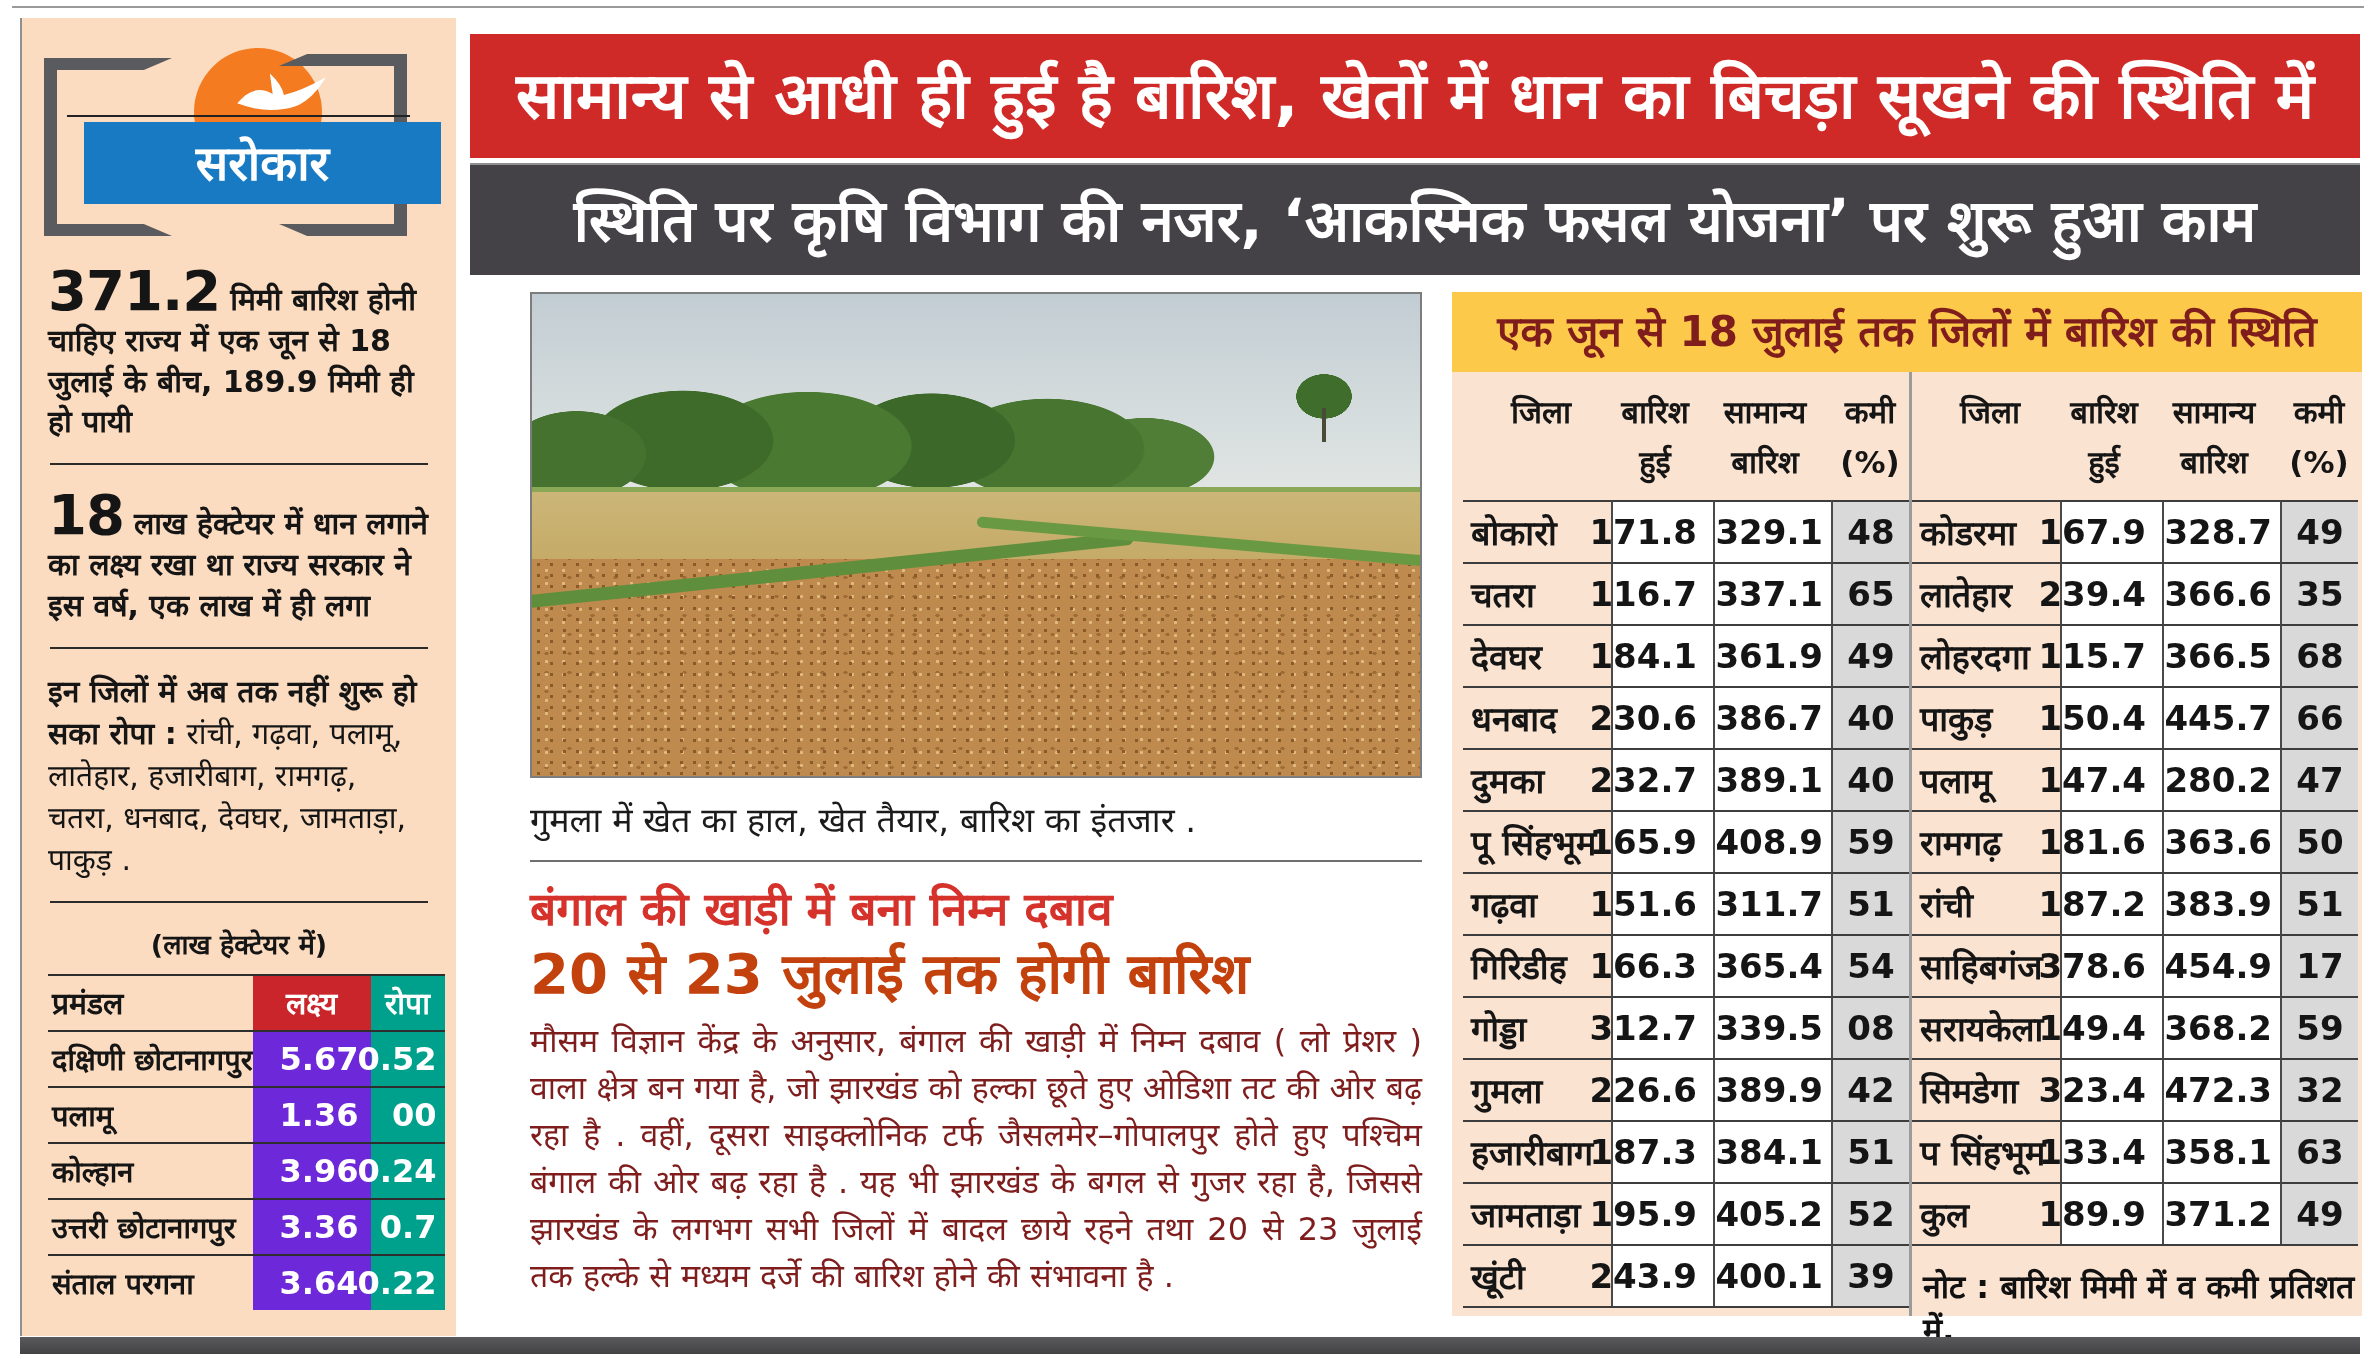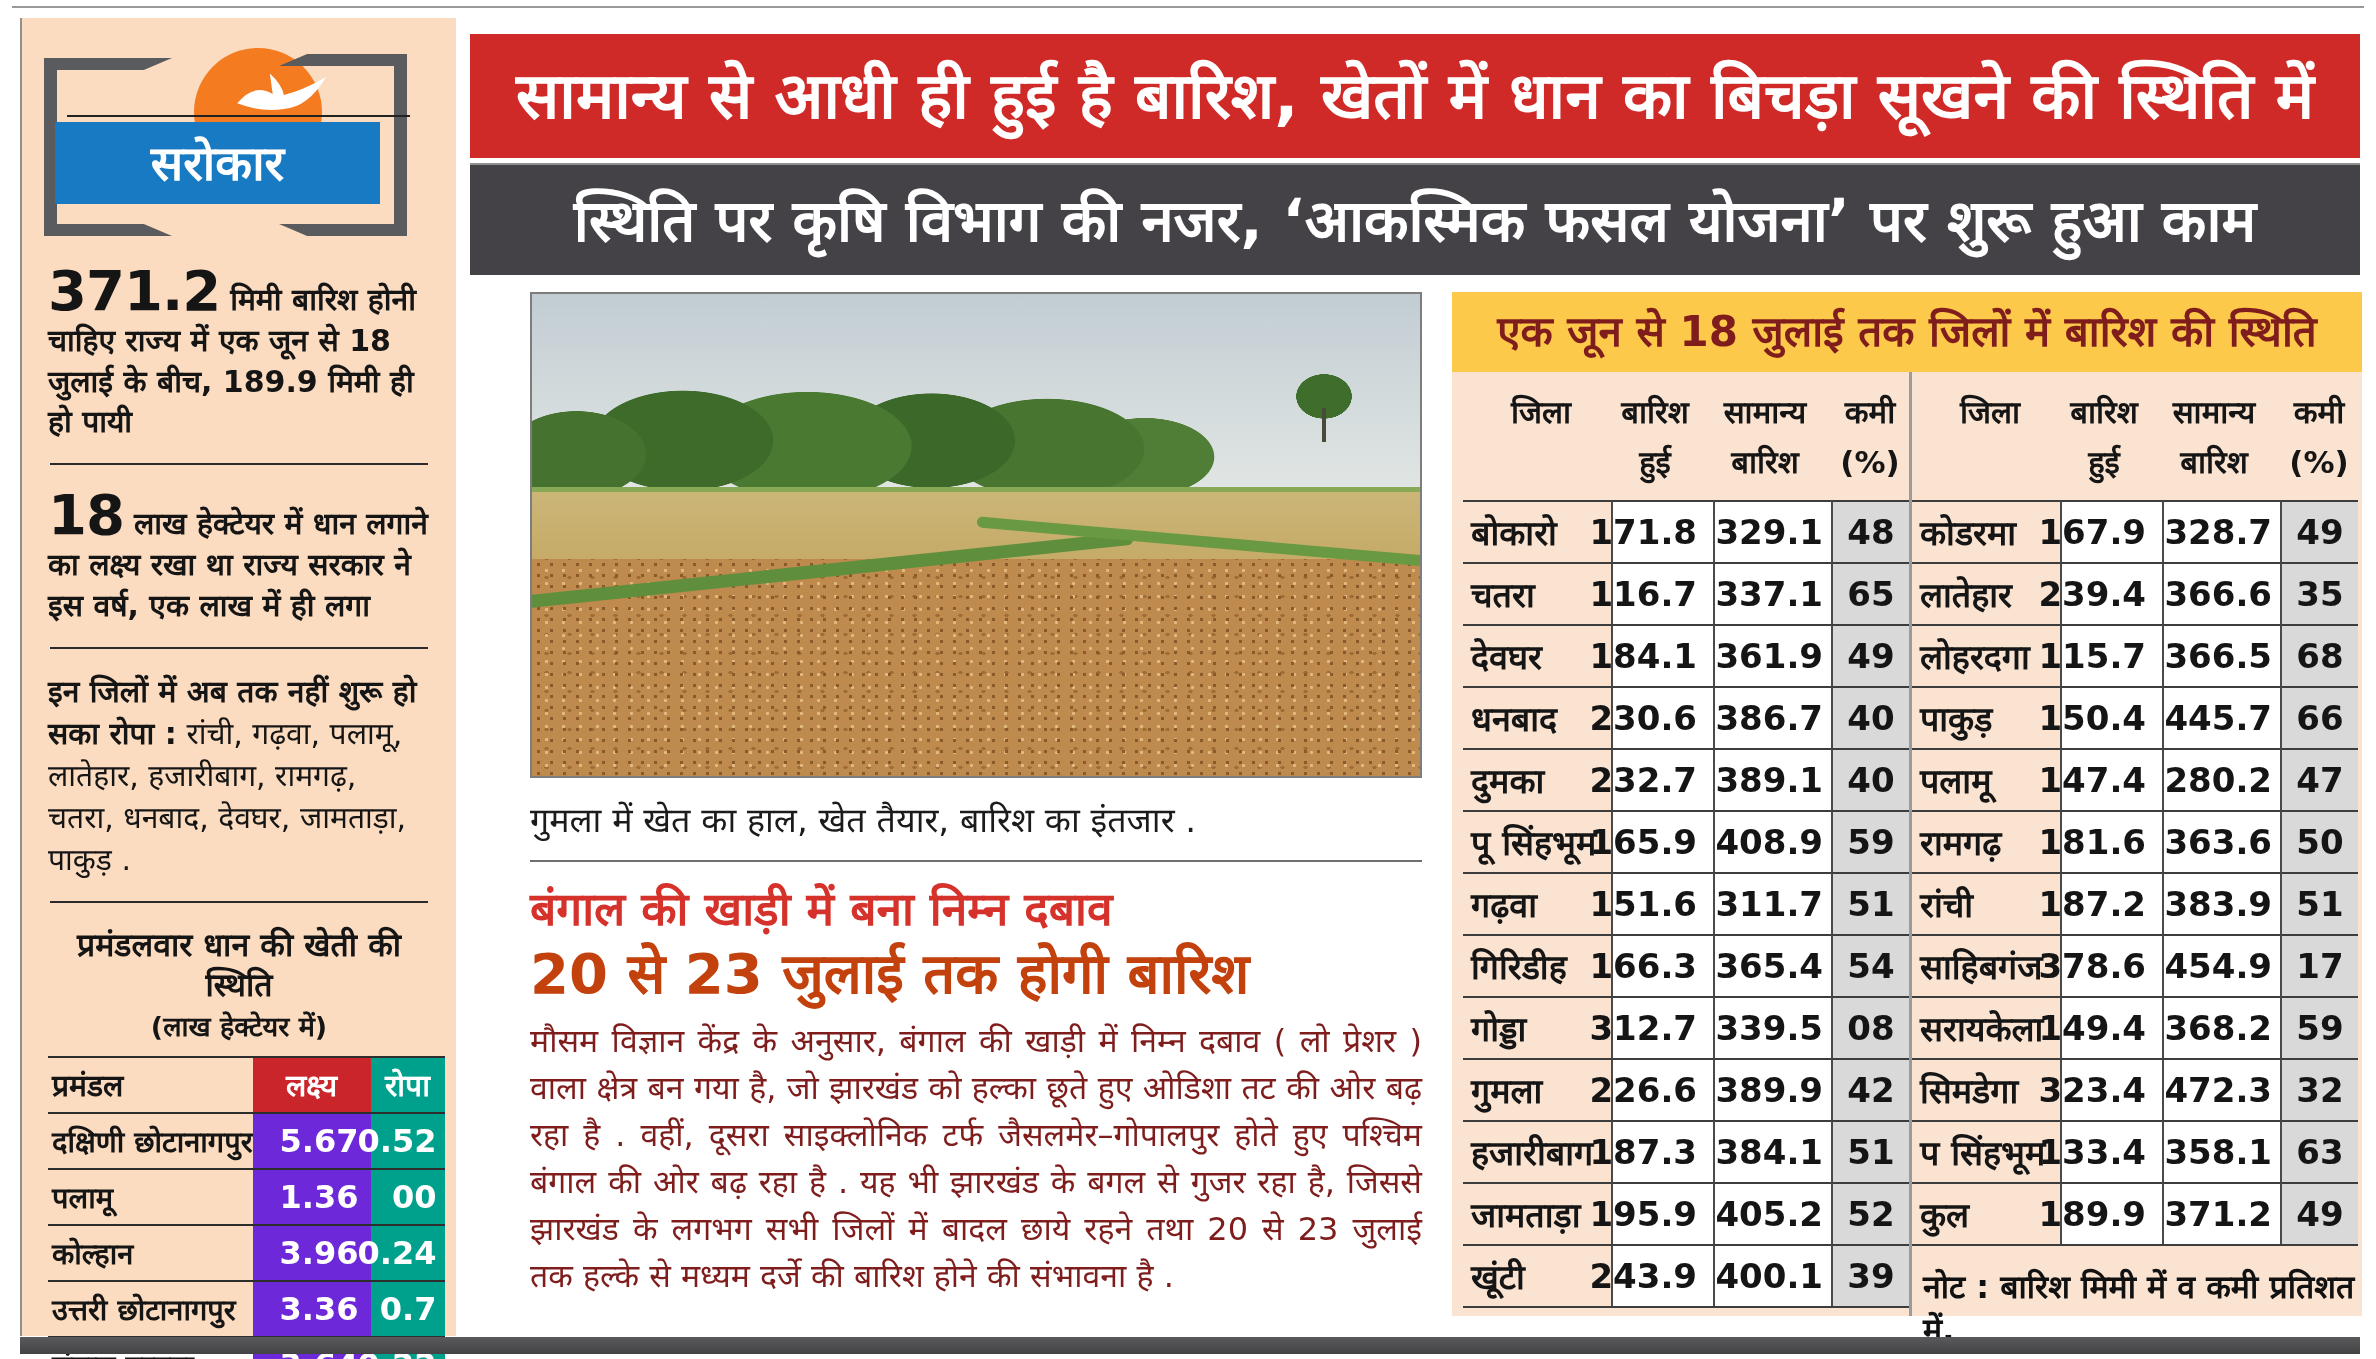--- a/index.html
+++ b/index.html
@@ -20,21 +20,21 @@
        clip-path:polygon(0 0,78% 0,100% 100%,0 100%);}
   .bk-bar-r{position:absolute;left:372px;top:36px;width:13px;height:182px;background:#5a5b5e;}
   .bk-arm-tr{position:absolute;left:257px;top:36px;width:128px;height:12px;background:#5a5b5e;
        clip-path:polygon(22% 0,100% 0,100% 100%,0 100%);}
   .bk-arm-br{position:absolute;left:257px;top:206px;width:128px;height:12px;background:#5a5b5e;
        clip-path:polygon(0 0,100% 0,100% 100%,22% 100%);}
   .sun{position:absolute;left:172px;top:30px;width:128px;height:128px;border-radius:50%;
        background:#f47b20;}
   .sun svg{position:absolute;left:40px;top:18px;width:96px;height:56px;}
   .logo-rule{position:absolute;left:45px;top:97px;width:343px;height:2px;background:#222;}
-  .logo-bar{position:absolute;left:33px;top:104px;width:325px;height:82px;background:#187ac2;
+  .logo-bar{position:absolute;left:62px;top:104px;width:357px;height:82px;background:#187ac2;
        color:#fff;font-size:48px;font-weight:bold;text-align:center;line-height:82px;}
   .side-pad{padding:0 26px;}
   .stat{font-weight:bold;font-size:30px;line-height:1.36;}
   .big-num{font-size:56px;font-weight:800;letter-spacing:-1px;margin-right:10px;line-height:1;}
   .s-div{border:none;border-top:2px solid #2b2b2b;margin:20px 2px 22px 2px;}
   .districts{font-size:30px;line-height:1.4;font-weight:normal;}
   .districts b{font-weight:bold;}
   .s-table-title{font-size:32px;font-weight:bold;text-align:center;line-height:1.25;margin-top:2px;}
   .s-table-sub{font-size:27px;font-weight:bold;text-align:center;margin-top:2px;margin-bottom:12px;}
   .s-grid{display:grid;grid-template-columns:1fr 118px 74px;grid-auto-rows:56px;}
@@ -138,21 +138,20 @@
     <hr class="s-div">
     <div class="stat">
       <span class="big-num">18</span><span>लाख हेक्टेयर में धान लगाने का लक्ष्य रखा था राज्य सरकार ने इस वर्ष, एक लाख में ही लगा</span>
     </div>
     <hr class="s-div">
     <div class="districts">
       <b>इन जिलों में अब तक नहीं शुरू हो सका रोपा :</b>
       <span>रांची, गढ़वा, पलामू, लातेहार, हजारीबाग, रामगढ़, चतरा, धनबाद, देवघर, जामताड़ा, पाकुड़ .</span>
     </div>
     <hr class="s-div">
-    <div class="s-table-title">प्रमंडलवार धान की खेती की स्थिति</div>
     <div class="s-table-sub">(लाख हेक्टेयर में)</div>
     <div class="s-grid" id="s-grid">
         <div class="sh-name">प्रमंडल</div>
         <div class="sh-target">लक्ष्य</div>
         <div class="sh-planted">रोपा</div>
         <div class="sd-name">दक्षिणी छोटानागपुर</div>
         <div class="sd-target">5.67</div>
         <div class="sd-planted">0.52</div>
         <div class="sd-name">पलामू</div>
         <div class="sd-target">1.36</div>

